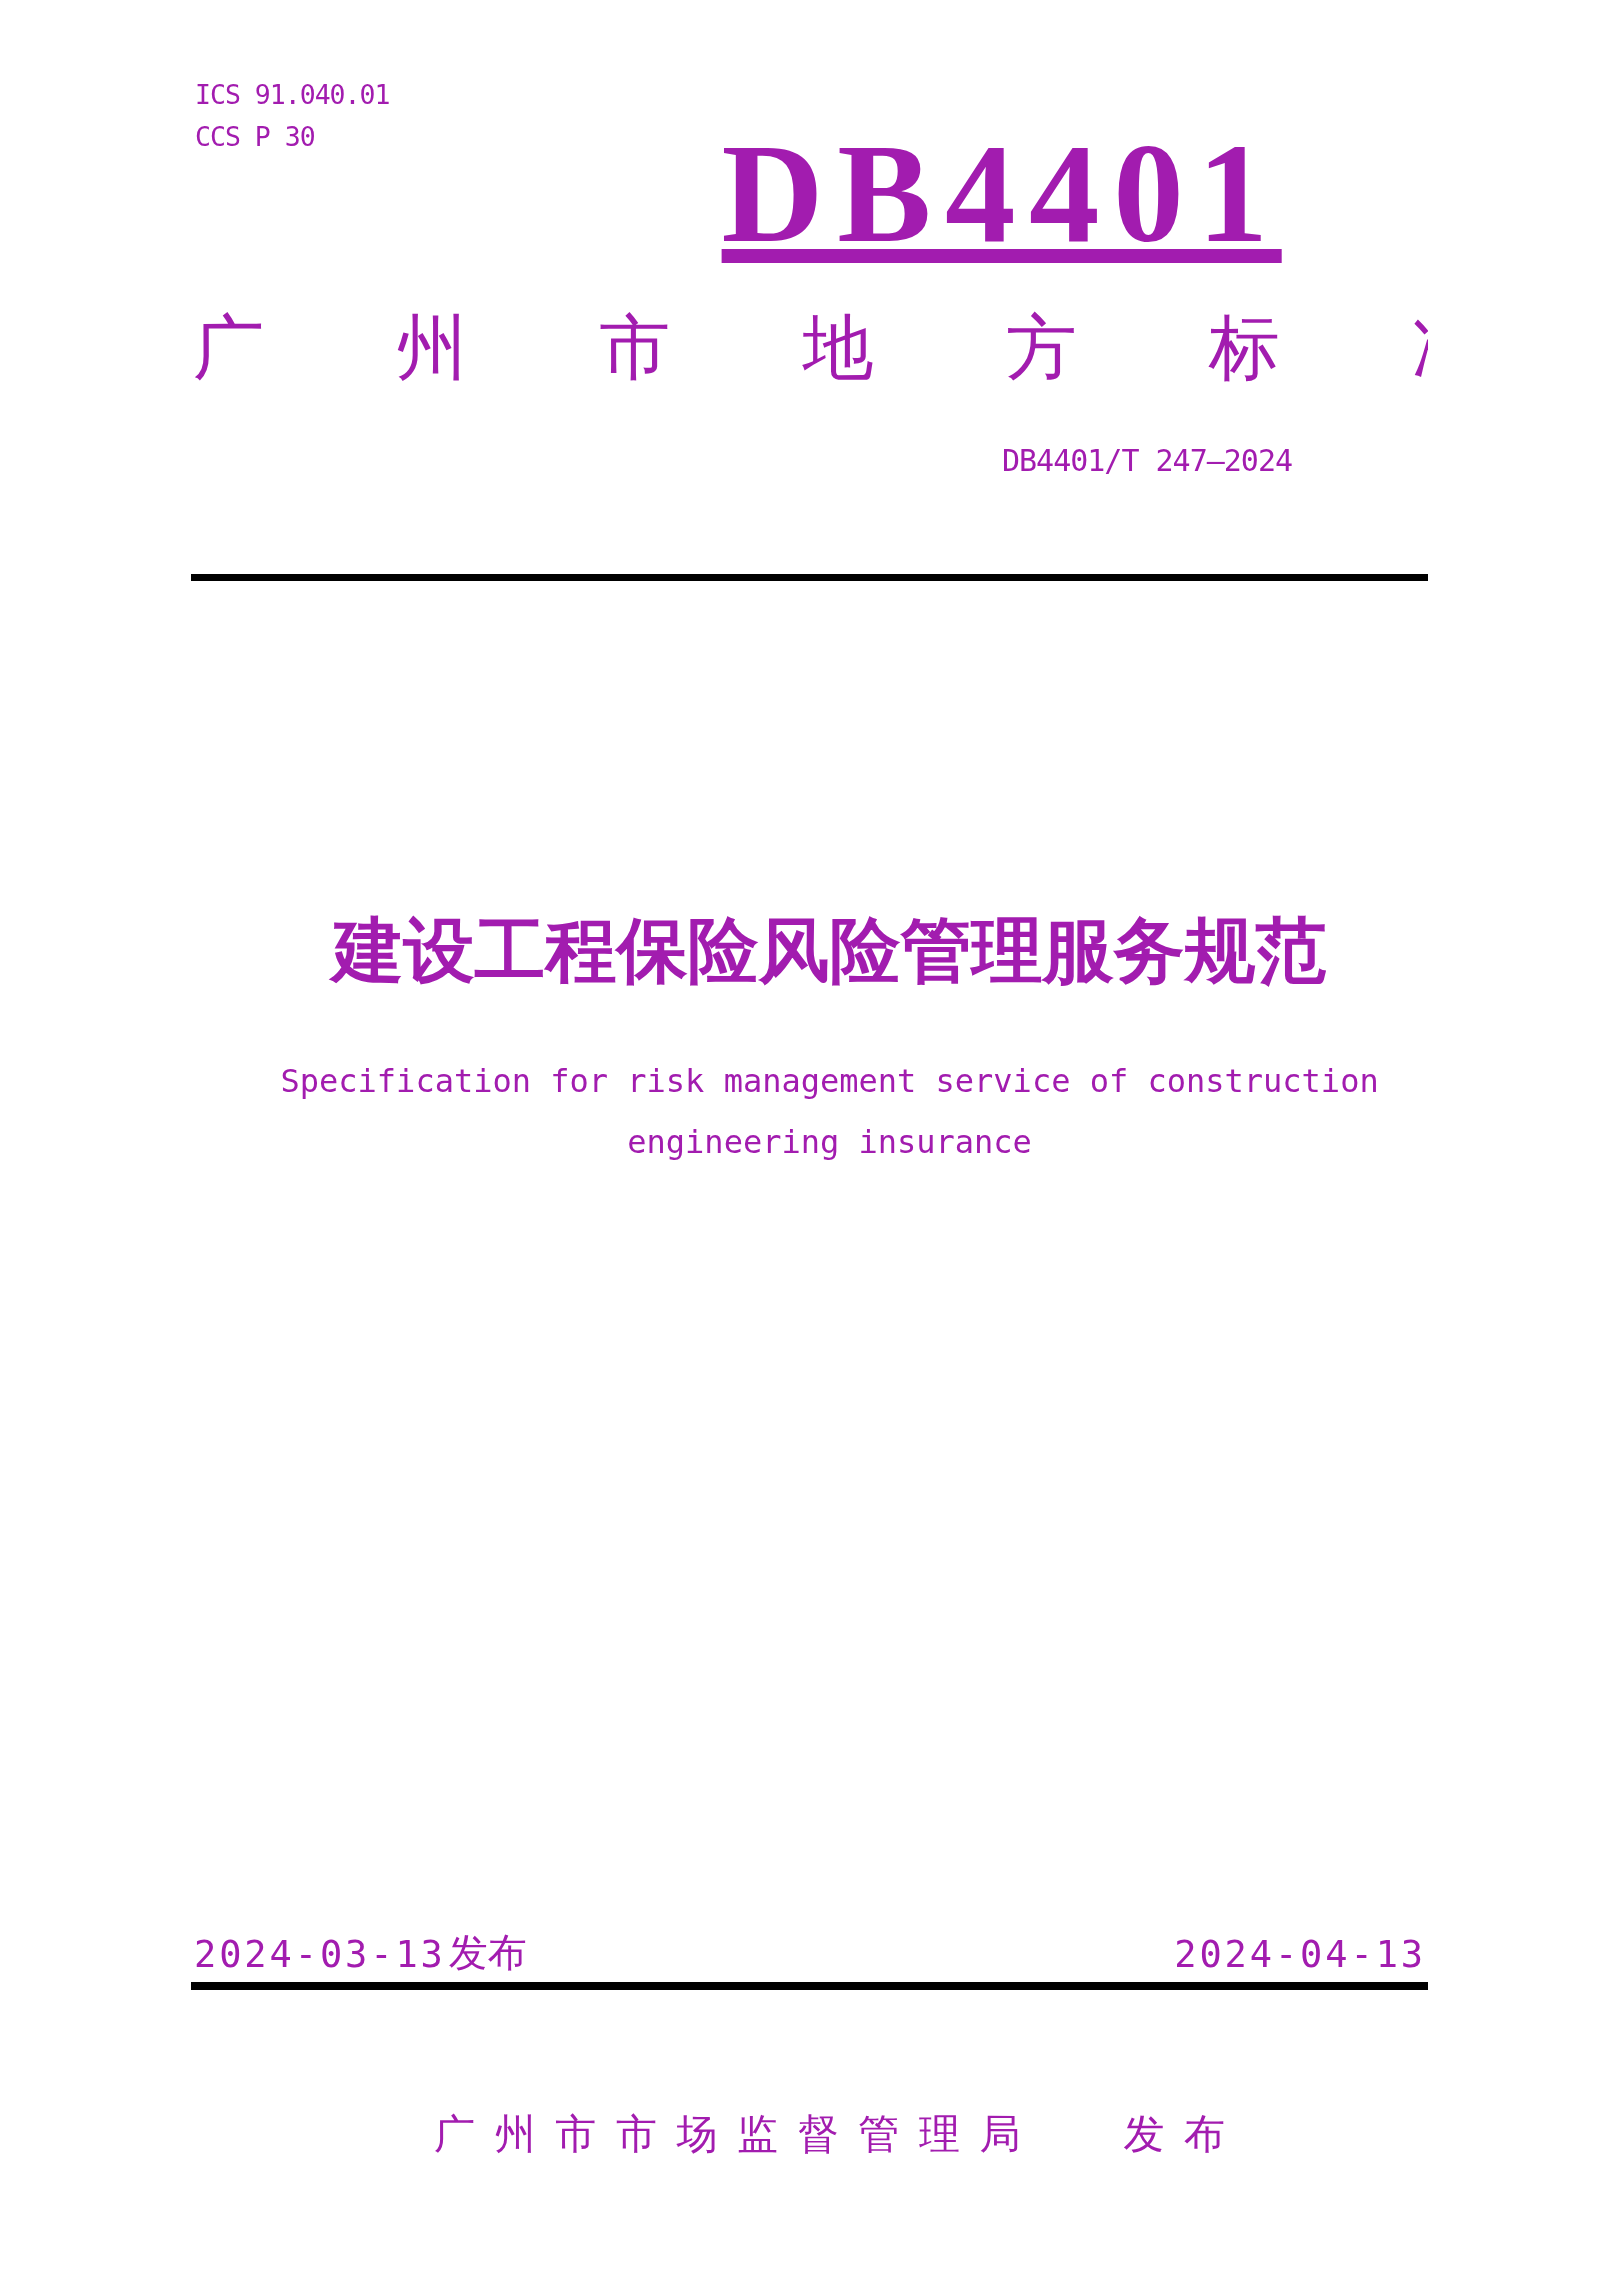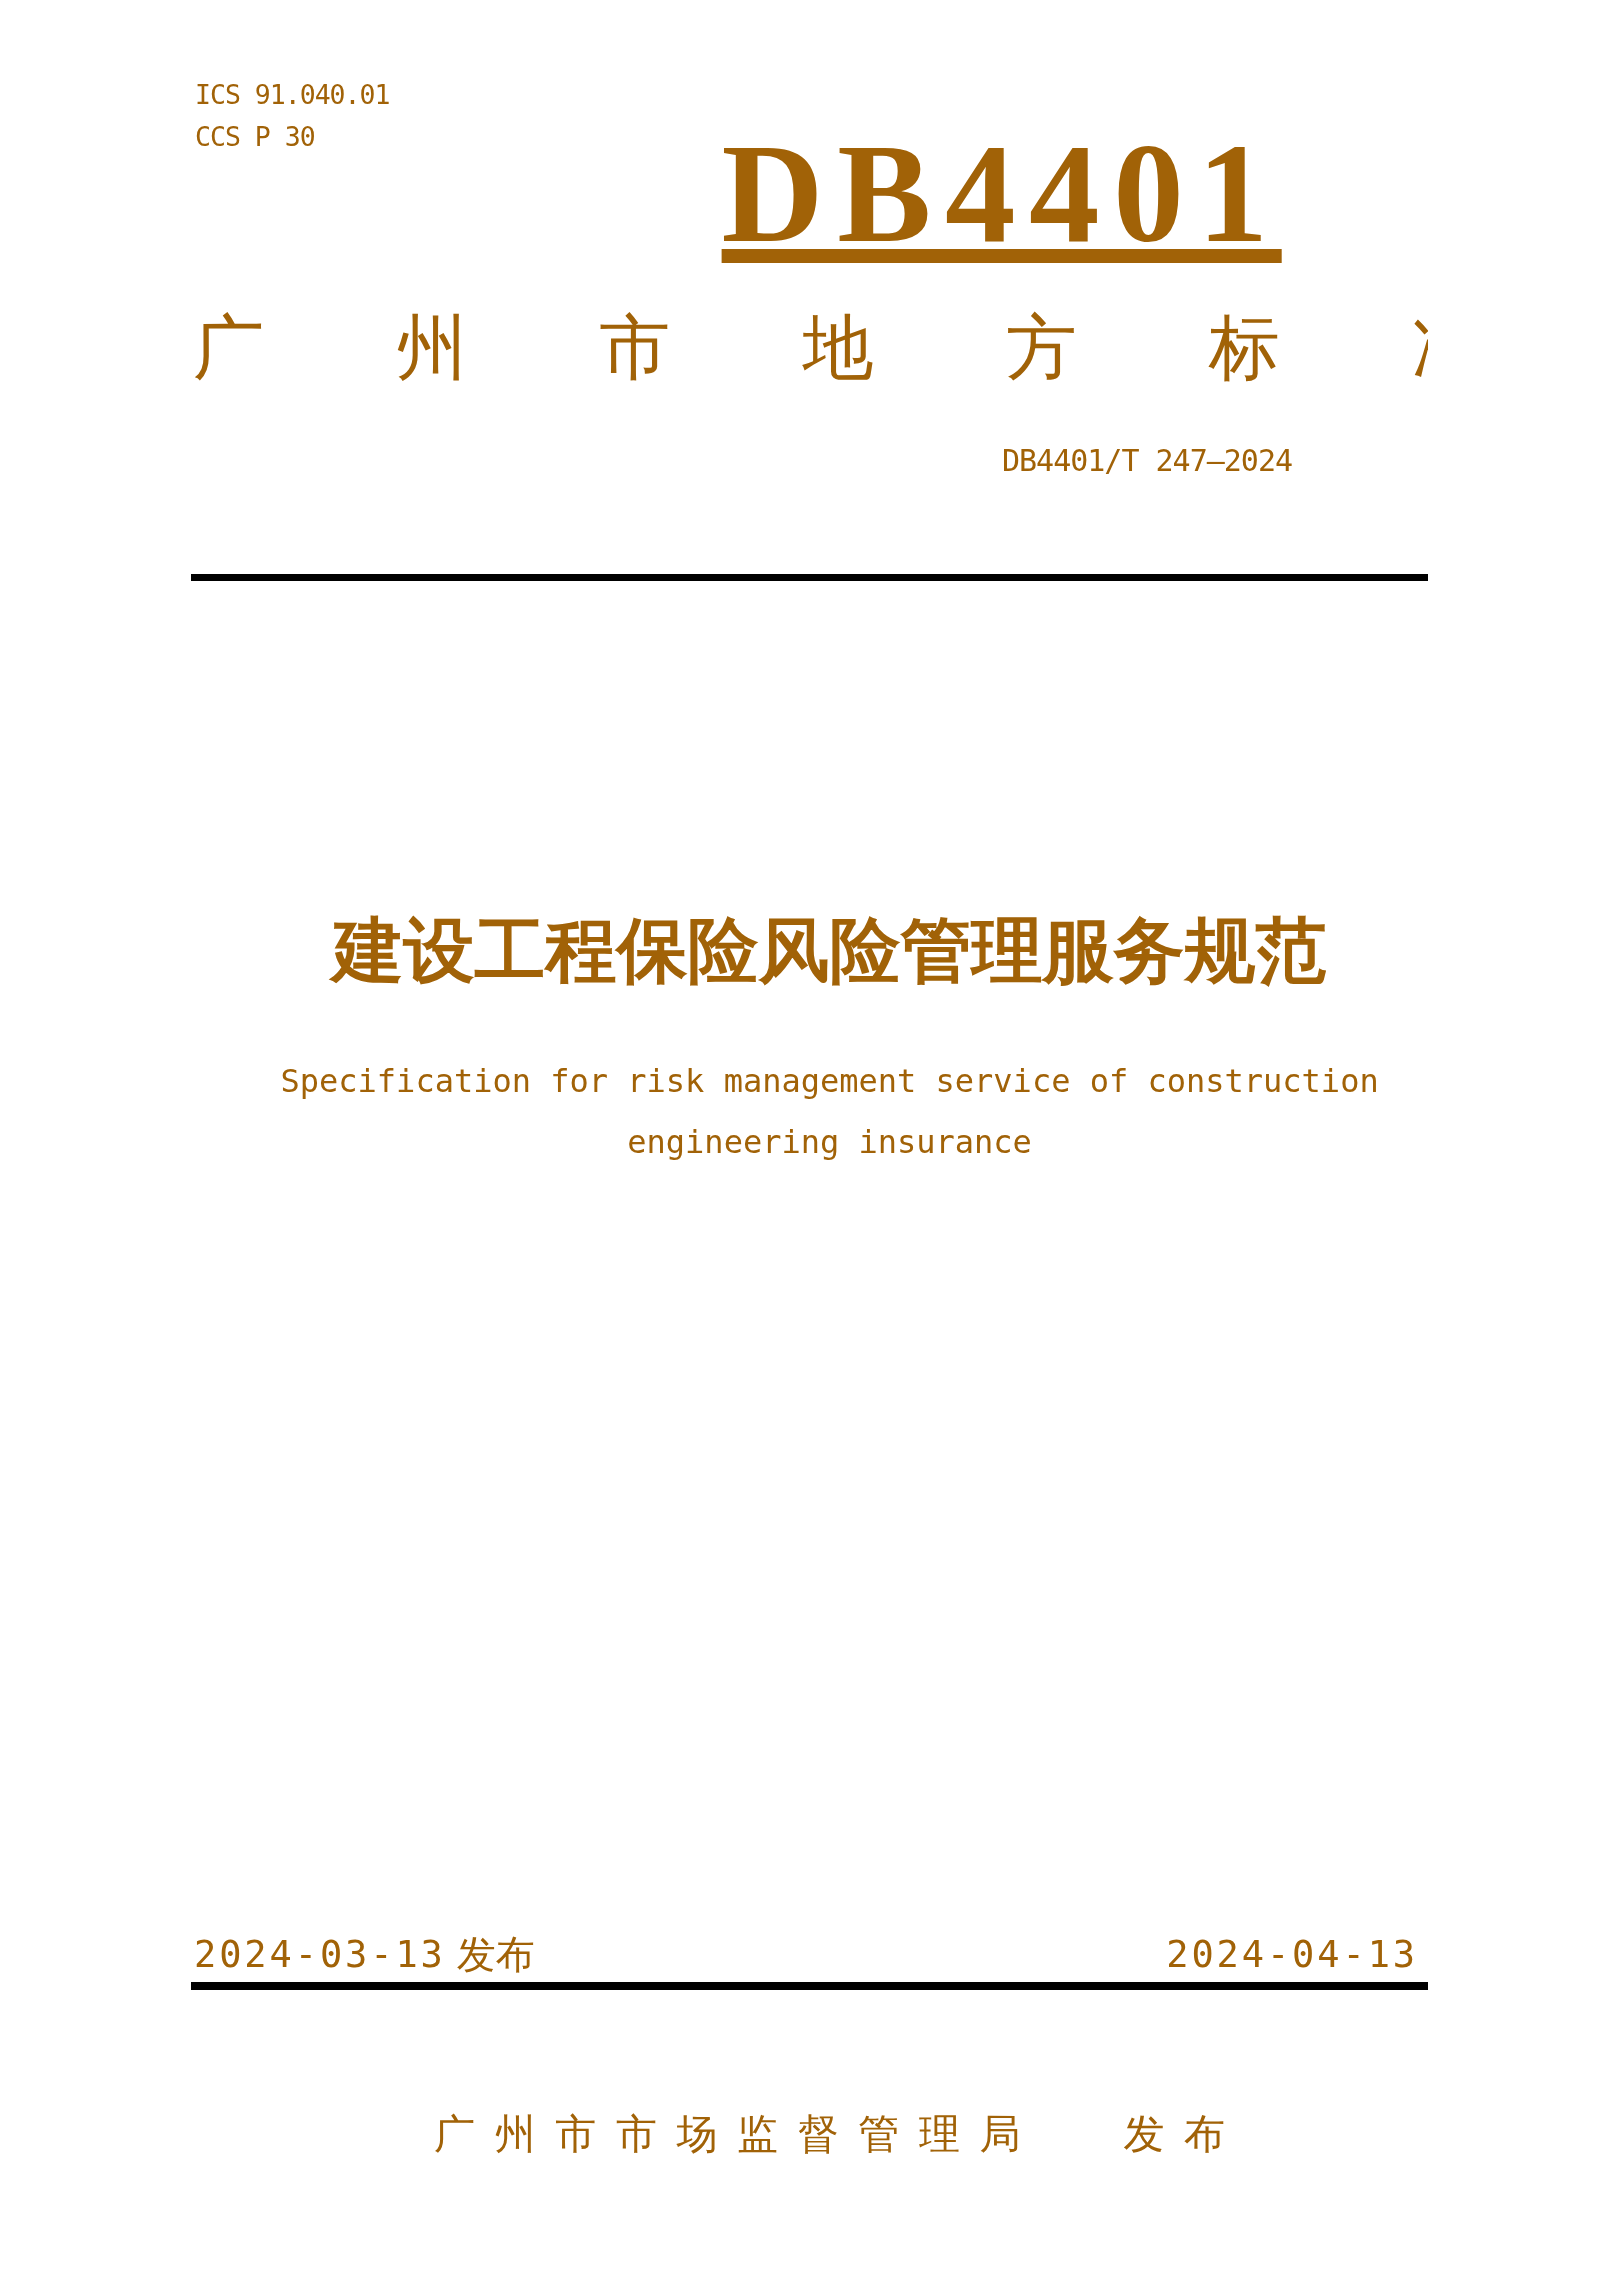--- a/index.html
+++ b/index.html
@@ -2,21 +2,21 @@
 <html><head>
 <meta charset="utf-8">
 <style>
   * { margin: 0; padding: 0; box-sizing: border-box; }
   html, body { background: #ffffff; }
   .page {
     position: relative;
     width: 1428px;
     height: 2293px;
     background: #ffffff;
-    color: #a16207;
+    color: #a21caf;
     overflow: hidden;
     font-family: "DejaVu Sans", sans-serif;
   }
 
   
   .codes {
     position: absolute;
     left: 195px;
     top: 74px;
     font-family: "DejaVu Sans Mono", monospace;
@@ -99,22 +99,22 @@
     position: absolute;
     left: 194px;
     top: 1933px;
     width: 1313px;
     display: flex;
     justify-content: space-between;
     align-items: baseline;
   }
   .date-item {
     display: flex;
-    align-items: center;
-    gap: 11px;
+    align-items: flex-start;
+    gap: 3px;
     white-space: nowrap;
   }
   .date-value {
     font-family: "DejaVu Sans Mono", monospace;
     font-size: 37px;
     letter-spacing: 2.9px;
   }
   .date-label {
     font-size: 39px;
     line-height: 1;

